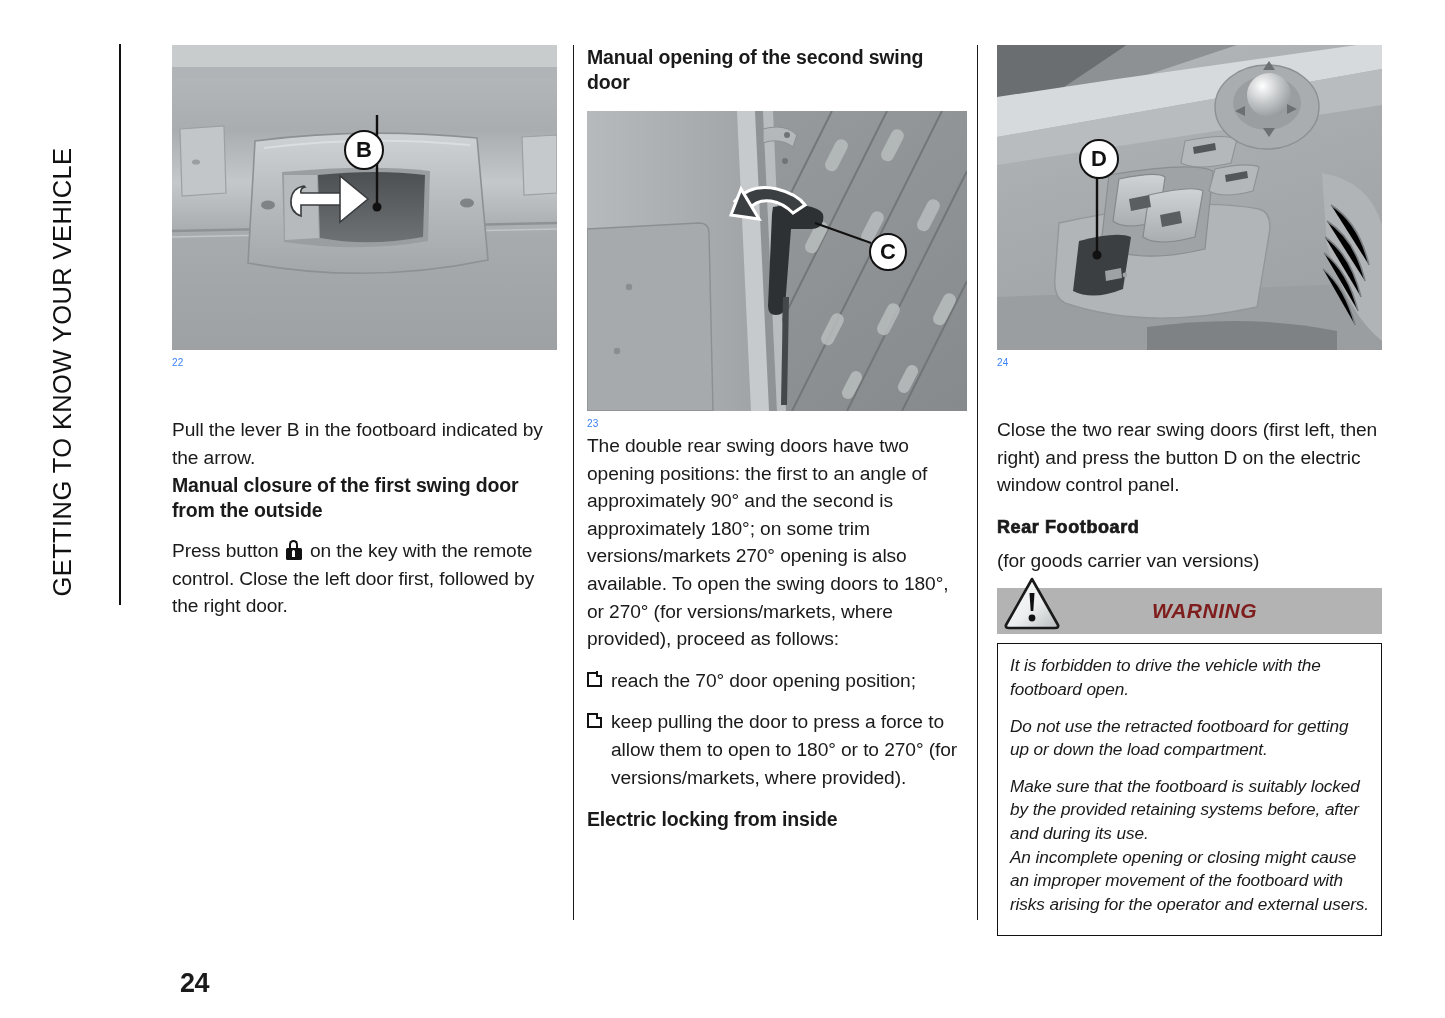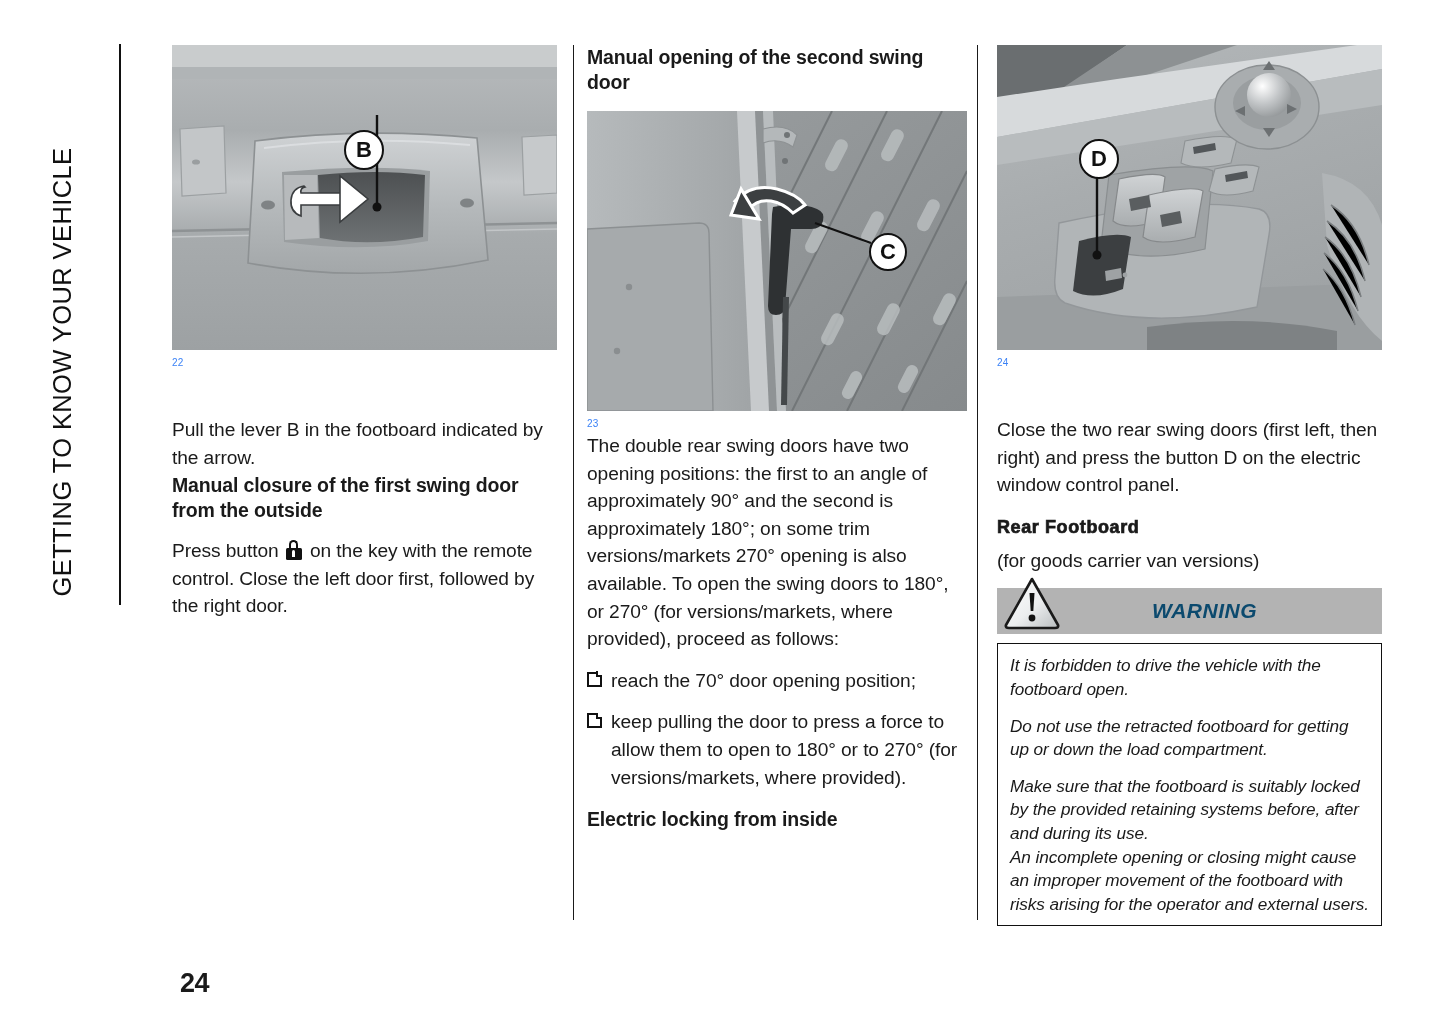--- a/index.html
+++ b/index.html
@@ -199,34 +199,34 @@
     margin-bottom: 9px;
   }
   .warn-title {
     position: absolute;
     left: 0; right: 0;
     top: 11px;
     text-align: center;
     font-size: 21px;
     font-style: italic;
     font-weight: bold;
-    color: #0c4a6e;
+    color: #7f1d1d;
     letter-spacing: 0.5px;
     padding-left: 30px;
   }
   .warn-tri {
     position: absolute;
     left: 6px;
     top: -13px;
     width: 58px;
     height: 56px;
   }
   .warn-box {
     border: 1.6px solid #111;
-    padding: 10px 12px 9px 12px;
+    padding: 10px 12px 19px 12px;
     box-sizing: border-box;
   }
   .warn-box p {
     font-size: 17.2px;
     font-style: italic;
     line-height: 23.6px;
     margin: 0;
     letter-spacing: -0.1px;
   }
   .warn-box p + p { margin-top: 13px; }

